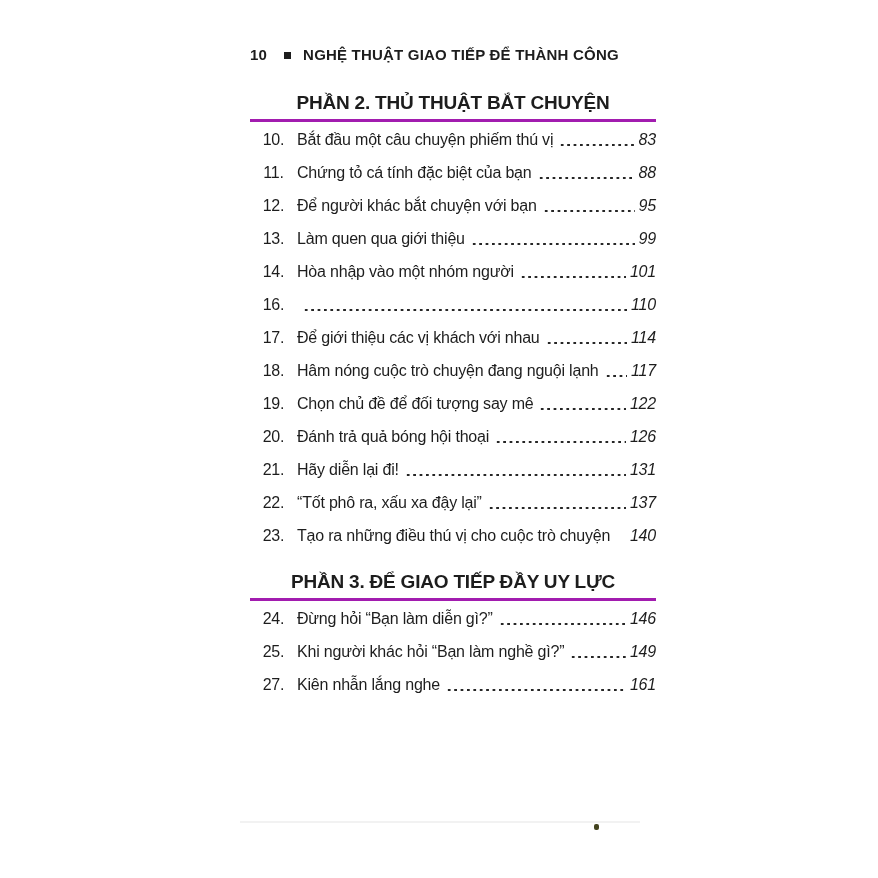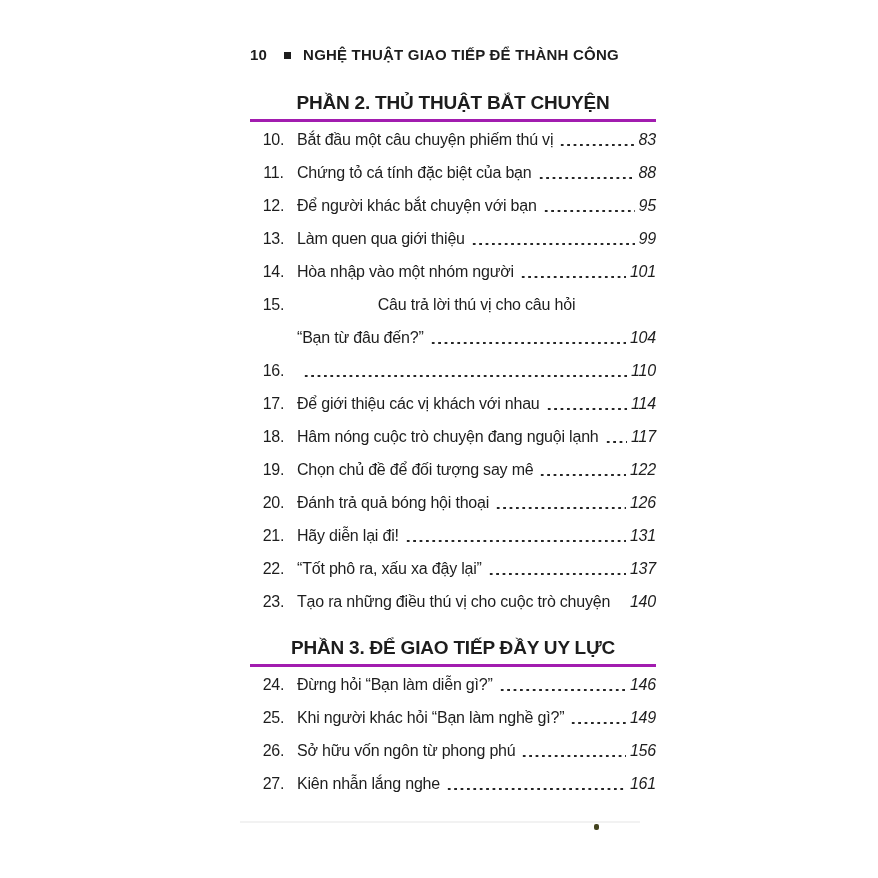--- a/index.html
+++ b/index.html
@@ -134,31 +134,20 @@
             <span class="leader"></span>
             <span class="toc-page">99</span>
           </div>
           <div class="toc-item">
             <span class="toc-num">14.</span>
             <span class="toc-title">Hòa nhập vào một nhóm người</span>
             <span class="leader"></span>
             <span class="toc-page">101</span>
           </div>
           <div class="toc-item">
-            <span class="toc-num">15.</span>
-            <div class="toc-body">
-              <span class="toc-title">Câu trả lời thú vị cho câu hỏi</span>
-              <div class="toc-line2">
-                <span class="toc-title">“Bạn từ đâu đến?”</span>
-                <span class="leader"></span>
-                <span class="toc-page">104</span>
-              </div>
-            </div>
-          </div>
-          <div class="toc-item">
             <span class="toc-num">16.</span>
             <span class="leader"></span>
             <span class="toc-page">110</span>
           </div>
           <div class="toc-item">
             <span class="toc-num">17.</span>
             <span class="toc-title">Để giới thiệu các vị khách với nhau</span>
             <span class="leader"></span>
             <span class="toc-page">114</span>
           </div>
@@ -207,26 +196,20 @@
             <span class="leader"></span>
             <span class="toc-page">146</span>
           </div>
           <div class="toc-item">
             <span class="toc-num">25.</span>
             <span class="toc-title">Khi người khác hỏi “Bạn làm nghề gì?”</span>
             <span class="leader"></span>
             <span class="toc-page">149</span>
           </div>
           <div class="toc-item">
-            <span class="toc-num">26.</span>
-            <span class="toc-title">Sở hữu vốn ngôn từ phong phú</span>
-            <span class="leader"></span>
-            <span class="toc-page">156</span>
-          </div>
-          <div class="toc-item">
             <span class="toc-num">27.</span>
             <span class="toc-title">Kiên nhẫn lắng nghe</span>
             <span class="leader"></span>
             <span class="toc-page">161</span>
           </div>
         </div>
       </div>
 
   </div>
 

